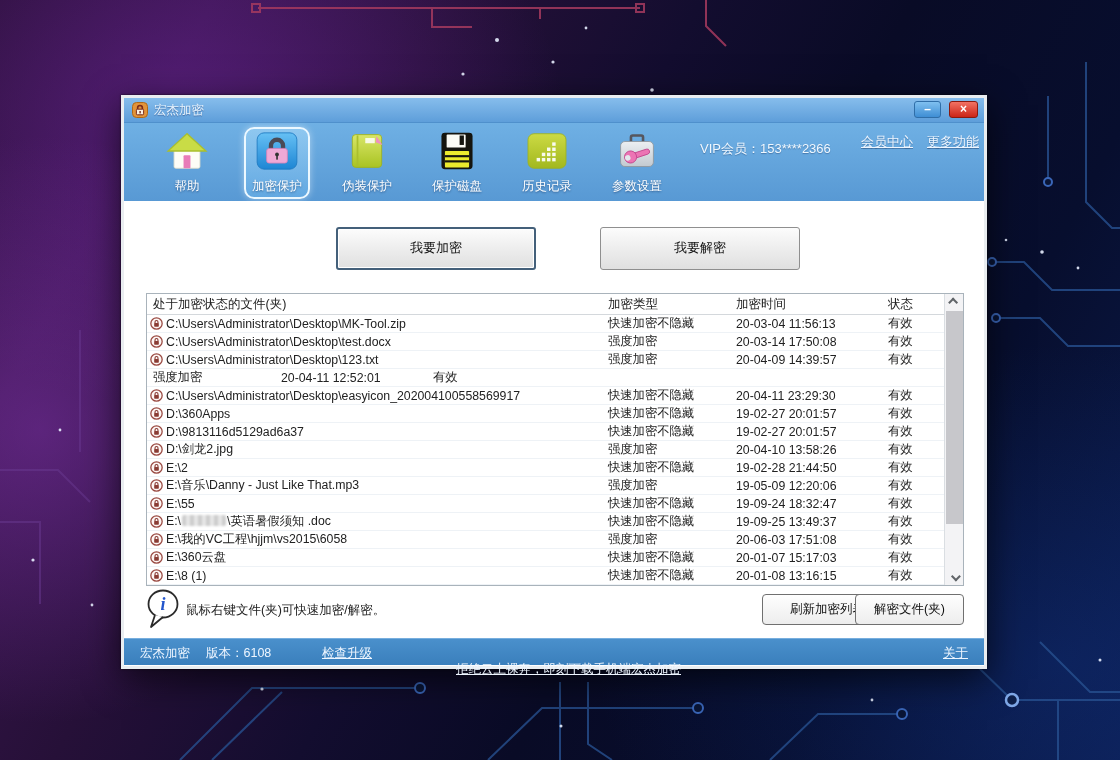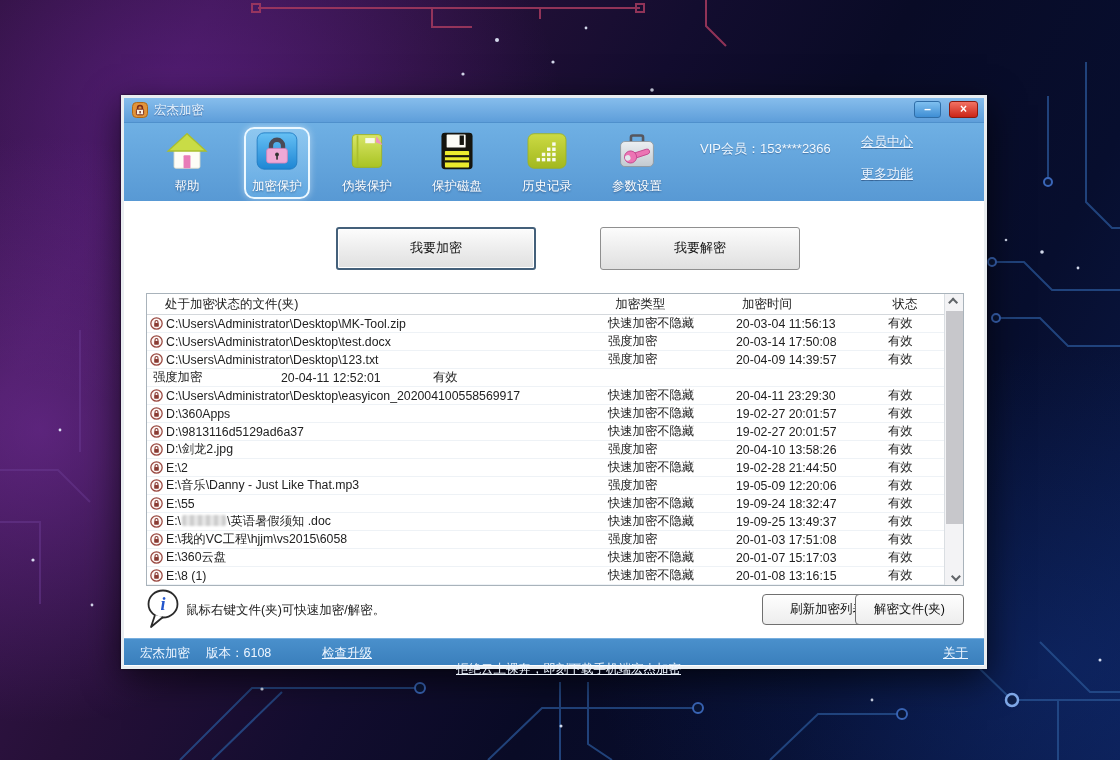--- a/index.html
+++ b/index.html
@@ -35,37 +35,37 @@
   
   .toolbar { height:78px; background:linear-gradient(#6fb0e4,#5899d4); position:relative; display:flex; padding-left:18px; }
   .tool-item { width:66px; margin:4px 12px 2px 12px; padding:3px 0 2px;
     display:flex; flex-direction:column; align-items:center;
     border:2px solid transparent; border-radius:10px; cursor:pointer; }
   .tool-item.selected { border-color:#ecf8ff;
     background:linear-gradient(rgba(170,220,250,.55),rgba(110,185,240,.45));
     box-shadow:0 0 7px rgba(255,255,255,.45); }
   .tool-label { color:#fff; font-size:12.5px; margin-top:8px; white-space:nowrap; text-shadow:0 1px 2px rgba(0,20,60,.45); }
   .vip { position:absolute; left:576px; top:17px; color:#f0f8ff; font-size:13px; text-shadow:0 1px 1px rgba(0,20,60,.3); }
-  .vip-links { position:absolute; left:737px; top:10px; display:flex; flex-direction:column; gap:14px; }
+  .vip-links { position:absolute; left:737px; top:10px; display:flex; flex-direction:row; gap:14px; }
   .blue-link { color:#eef6ff; text-decoration:underline; font-size:13px; cursor:pointer; text-shadow:0 1px 1px rgba(0,20,60,.3); }
 
   
   .content { position:relative; background:#fff; height:437px; }
   .big-btn { position:absolute; height:43px; width:200px; text-align:center; line-height:40px;
     background:linear-gradient(#fcfcfc,#ececec 55%,#e0e0e0); font-size:13px; color:#111;
     border:1px solid #8f8f8f; border-radius:3px; cursor:pointer; }
   .btn-encrypt { left:212px; top:26px; border:2px solid #44607a; box-shadow:inset 0 0 0 1px #fff; line-height:38px; }
   .btn-decrypt { left:476px; top:26px; }
 
   .table-wrap { position:absolute; left:22px; top:92px; width:818px; height:293px;
     border:1px solid #a9b3bb; background:#fff; overflow:hidden; }
   .thead { display:flex; height:21px; align-items:center; border-bottom:1px solid #d4d8dc;
     font-size:12.5px; color:#222; width:799px; }
   .th { padding-left:6px; white-space:nowrap; cursor:pointer; }
-  .th-path { width:455px;margin-left:12px; } .th-type { width:128px; } .th-time { width:152px; } .th-status { width:60px; }
+  .th-path { width:455px; } .th-type { width:128px; } .th-time { width:152px; } .th-status { width:60px; }
   .tbody { width:799px; overflow:hidden; height:271px; }
   .trow { display:flex; height:18px; align-items:center; font-size:12.3px; color:#222;
     border-bottom:1px solid #eef2f6; cursor:default; white-space:nowrap; }
   .td { overflow:hidden; }
   .td-path { width:455px; display:flex; align-items:center; gap:3px; padding-left:3px; }
   .td-type { width:128px; padding-left:6px; }
   .td-time { width:152px; padding-left:6px; }
   .td-status { width:60px; padding-left:6px; }
   .row-lock { flex:none; display:inline-flex; }
   .blur-seg { display:inline-block; width:44px; height:11px; vertical-align:-1px; border-radius:2px;
@@ -461,21 +461,21 @@
               <span class="row-lock">
                 <svg viewBox="0 0 14 14" width="13" height="13">
                   <circle cx="7" cy="7" r="6.1" fill="#fdf6f4" stroke="#9a4a42" stroke-width="1.4"></circle>
                   <path d="M5.4 6.6 V5.3 a1.6 1.6 0 0 1 3.2 0 V6.6" fill="none" stroke="#8a3c34" stroke-width="1.2"></path>
                   <rect x="4.5" y="6.5" width="5" height="3.9" rx="0.7" fill="#8a3c34"></rect>
                 </svg>
               </span>
               <span>E:\我的VC工程\hjjm\vs2015\6058</span>
             </div>
             <div class="td td-type">强度加密</div>
-            <div class="td td-time">20-01-03 17:51:08</div>
+            <div class="td td-time">20-06-03 17:51:08</div>
             <div class="td td-status">有效</div>
           </div>
           <div class="trow">
             <div class="td td-path">
               <span class="row-lock">
                 <svg viewBox="0 0 14 14" width="13" height="13">
                   <circle cx="7" cy="7" r="6.1" fill="#fdf6f4" stroke="#9a4a42" stroke-width="1.4"></circle>
                   <path d="M5.4 6.6 V5.3 a1.6 1.6 0 0 1 3.2 0 V6.6" fill="none" stroke="#8a3c34" stroke-width="1.2"></path>
                   <rect x="4.5" y="6.5" width="5" height="3.9" rx="0.7" fill="#8a3c34"></rect>
                 </svg>

